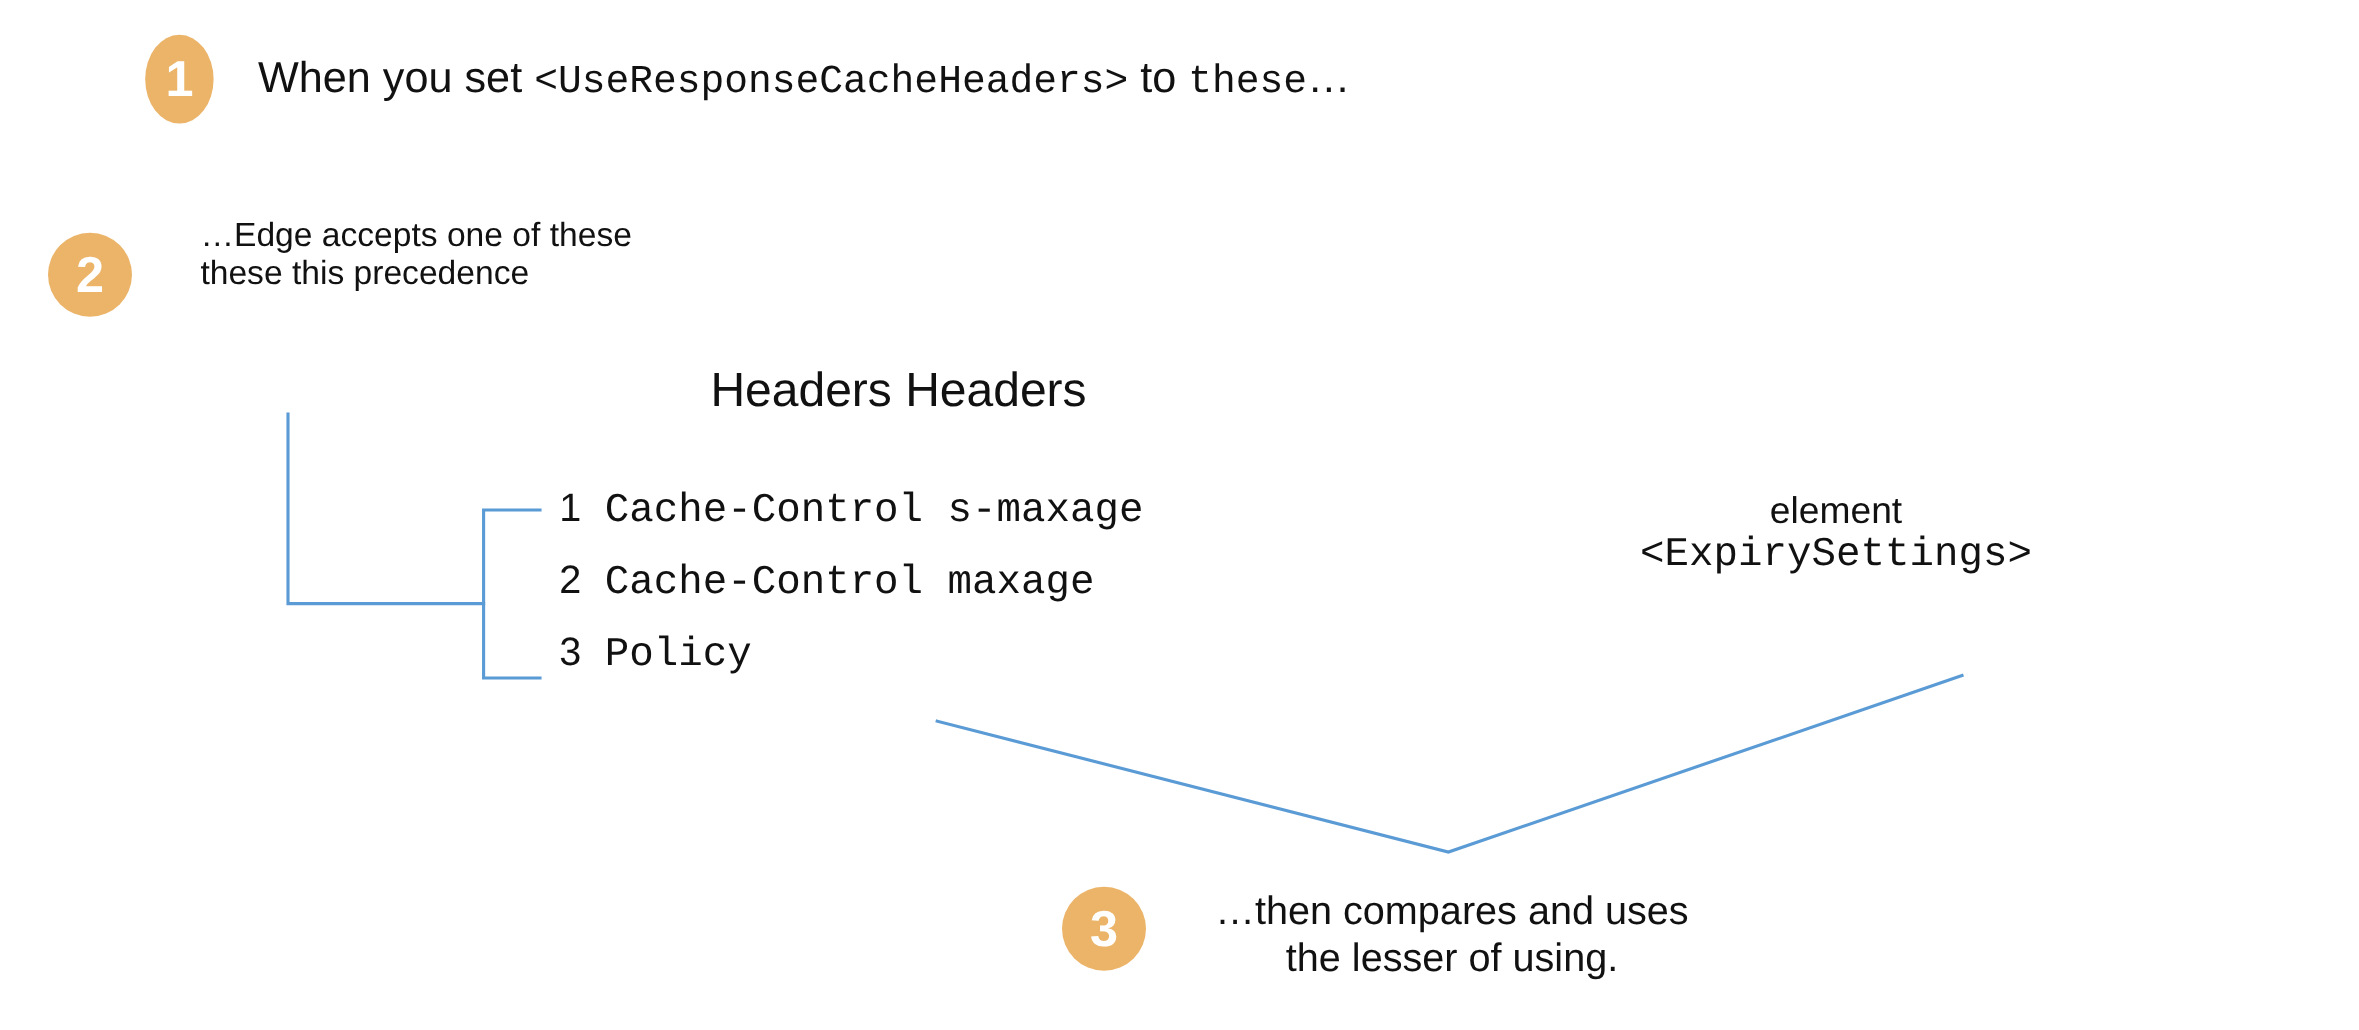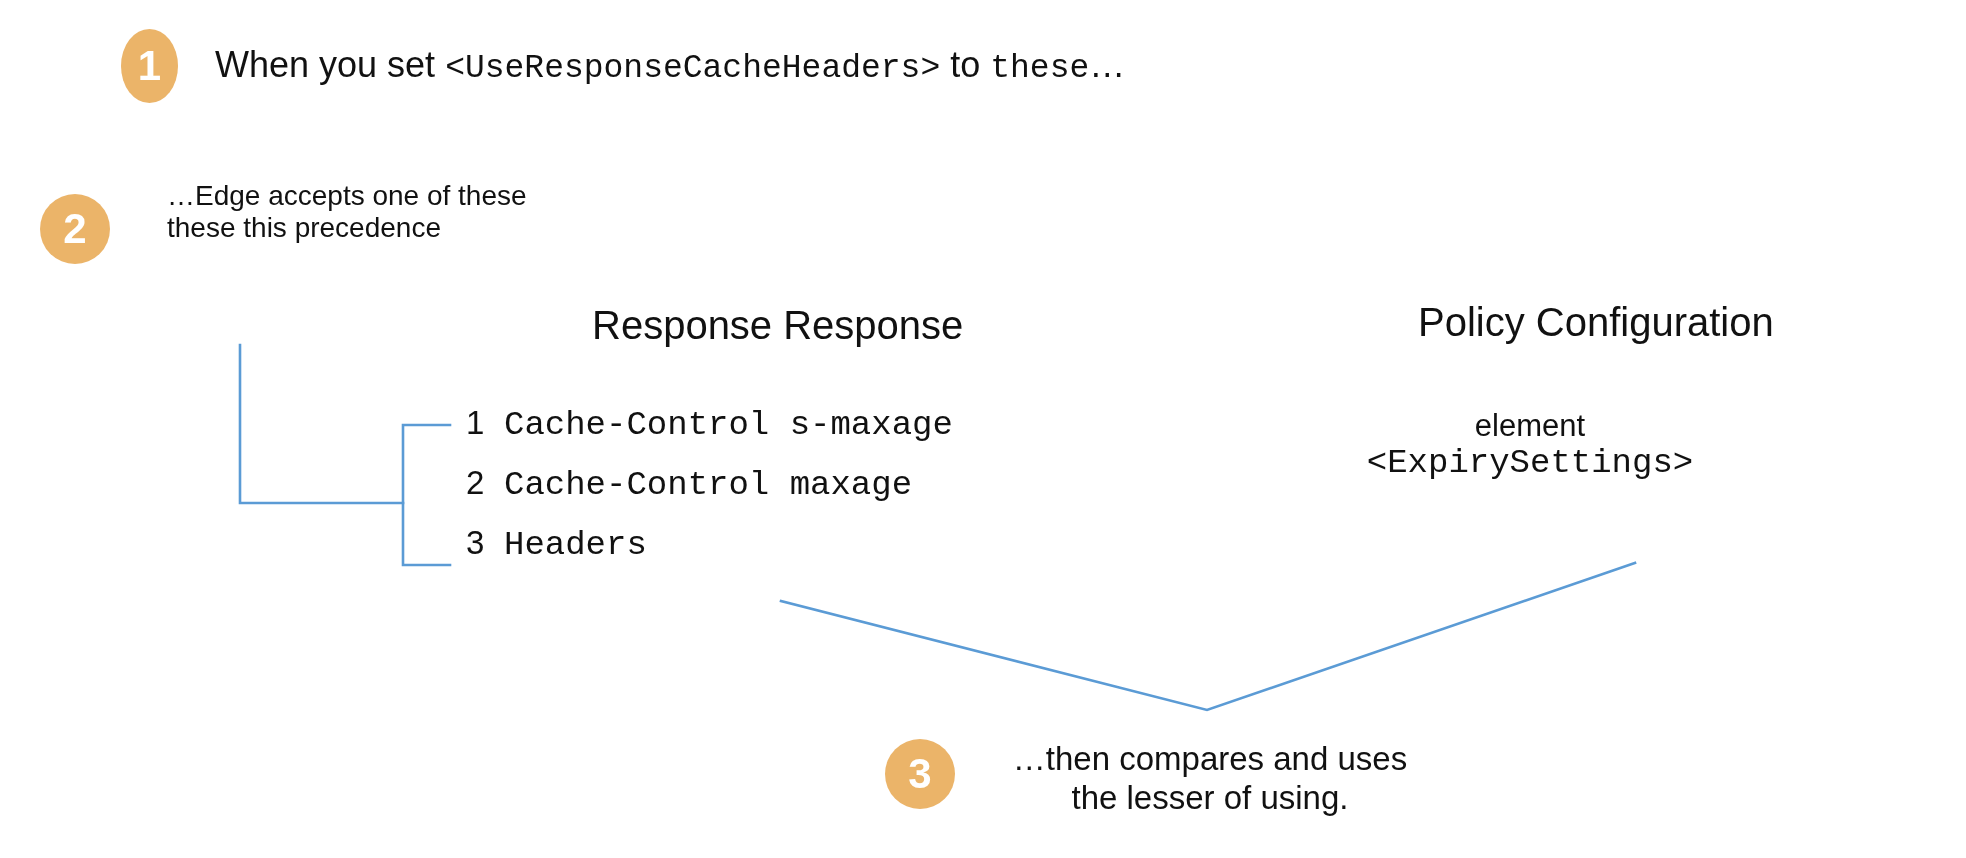--- a/index.html
+++ b/index.html
@@ -191,38 +191,37 @@
   </div>
 
   <div class="step-badge" id="badge-2">
     <span>2</span>
   </div>
   <div class="narrative" id="step2-text">
     <div>…Edge accepts one of these</div>
     <div>these this precedence</div>
   </div>
 
-  <div class="column-heading" id="heading-response-headers">Response Response</div>
+  <div class="column-heading" id="heading-response-headers">Headers Headers</div>
 
   <ul id="precedence-list">
     <li>
       <span class="rank">1</span>
       <span class="header-name">Cache-Control s-maxage</span>
     </li>
     <li>
       <span class="rank">2</span>
       <span class="header-name">Cache-Control maxage</span>
     </li>
     <li>
       <span class="rank">3</span>
-      <span class="header-name">Headers</span>
+      <span class="header-name">Policy</span>
     </li>
   </ul>
 
-  <div class="column-heading" id="heading-policy-config">Policy Configuration</div>
 
   <div id="policy-block">
     <span id="policy-element-word">element</span>
     <span id="policy-element-name">&lt;ExpirySettings&gt;</span>
   </div>
 
   <div class="step-badge" id="badge-3">
     <span>3</span>
   </div>
   <div class="narrative" id="step3-text">

